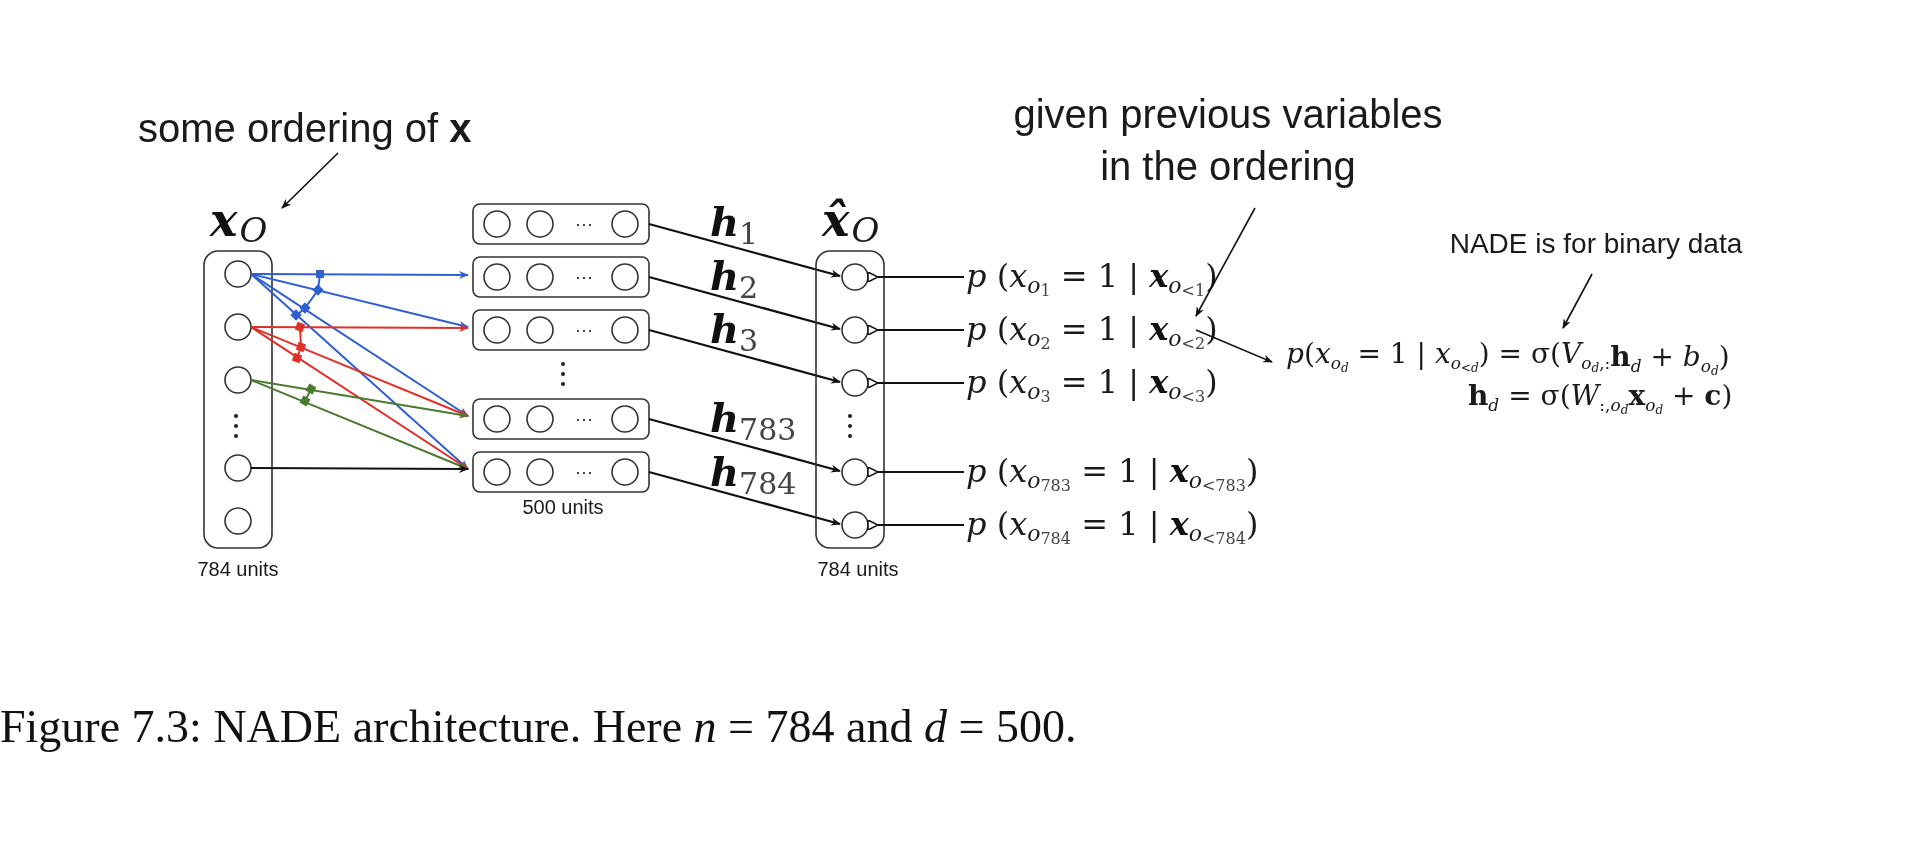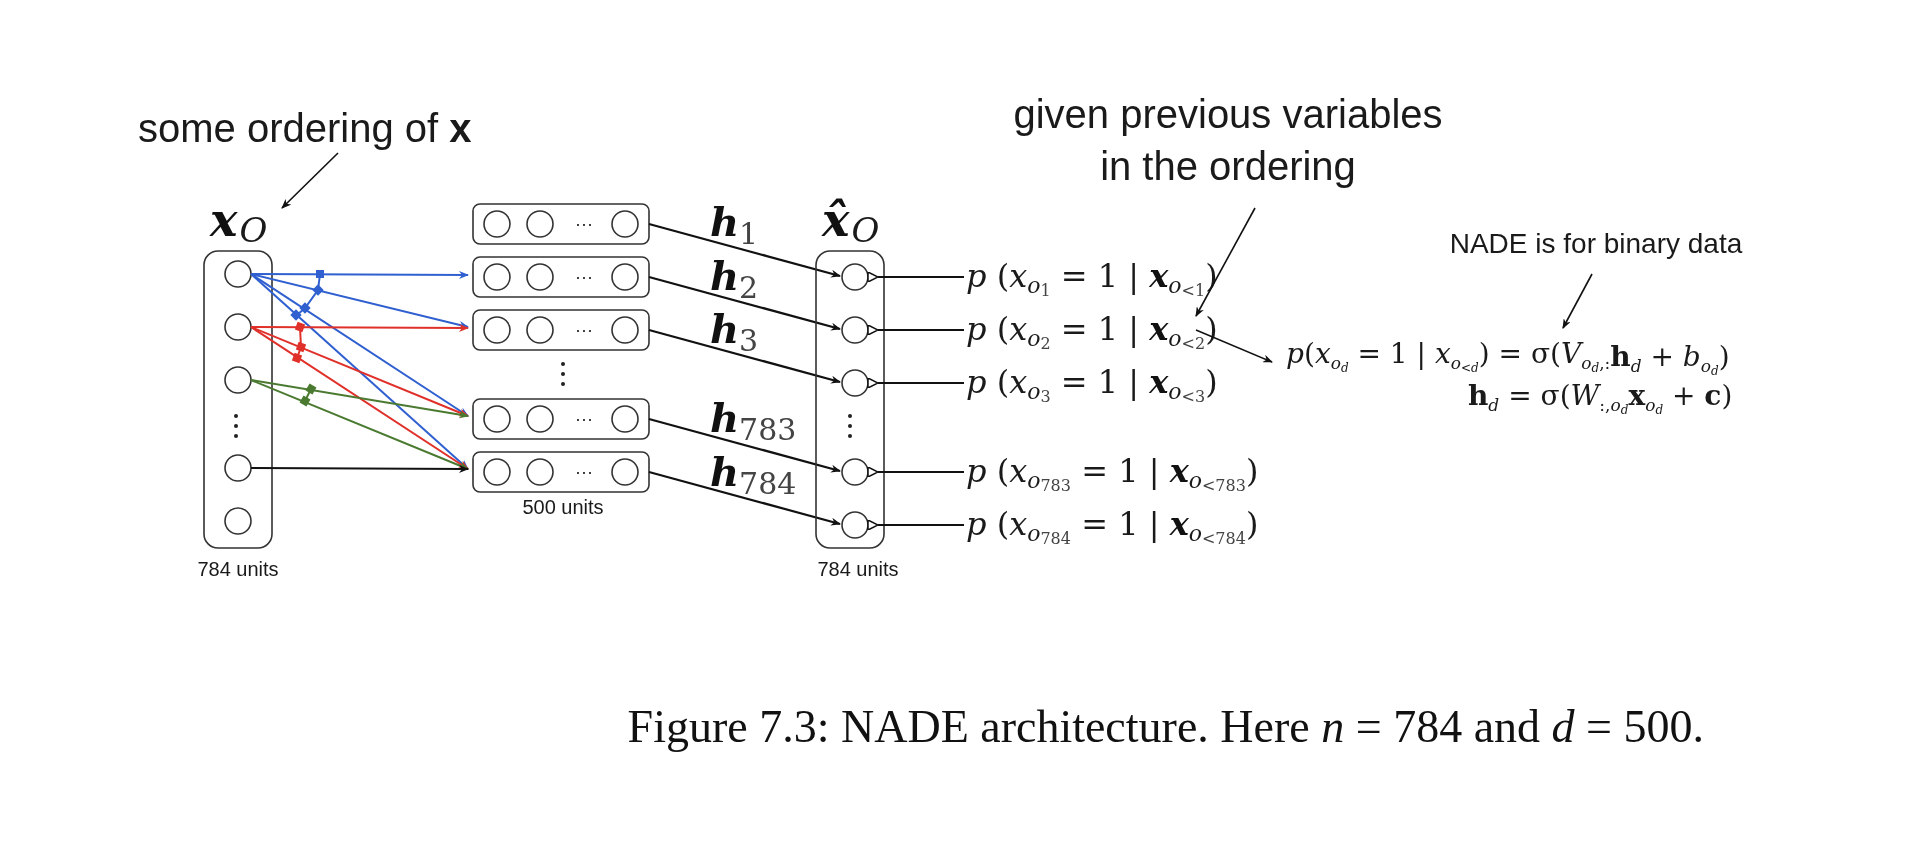--- a/index.html
+++ b/index.html
@@ -8,21 +8,21 @@
   .sans { font-family: "Liberation Sans", "DejaVu Sans", sans-serif; fill: #1a1a1a; }
   .serif { font-family: "DejaVu Serif", "Liberation Serif", serif; fill: #1a1a1a; }
   .mathit { font-family: "DejaVu Serif", "Liberation Serif", serif; font-style: italic; fill: #1a1a1a; }
   .mathbf { font-family: "DejaVu Serif", "Liberation Serif", serif; font-style: italic; font-weight: bold; fill: #111; }
   .grey { fill: #444; }
   .box { fill: none; stroke: #333; stroke-width: 1.6; }
   .node { fill: #fff; stroke: #333; stroke-width: 1.6; }
   .arrow { stroke: #111; stroke-width: 2.2; fill: none; }
   .thin { stroke: #111; stroke-width: 1.6; fill: none; }
   #caption {
-    position: absolute; left: 0; width: 1704px; top: 700px; text-align: right;
+    position: absolute; left: 0; width: 1704px; top: 700px; text-align: left;
     font-family: "Liberation Serif", "DejaVu Serif", serif; font-size: 46px; color: #111;
   }
   #caption i { font-style: italic; }
 </style>
 </head>
 <body>
 
 <svg id="diagram" width="1906" height="848" viewBox="0 0 1906 848">
   <defs>
     <marker id="arrBlack" markerWidth="10" markerHeight="8" refX="9" refY="4" orient="auto" markerUnits="userSpaceOnUse">

